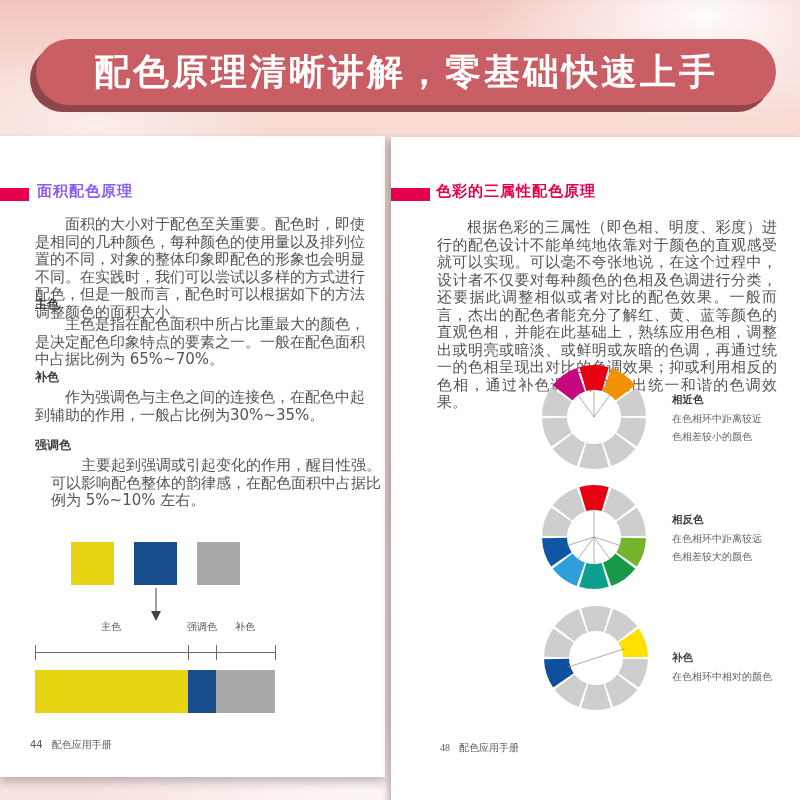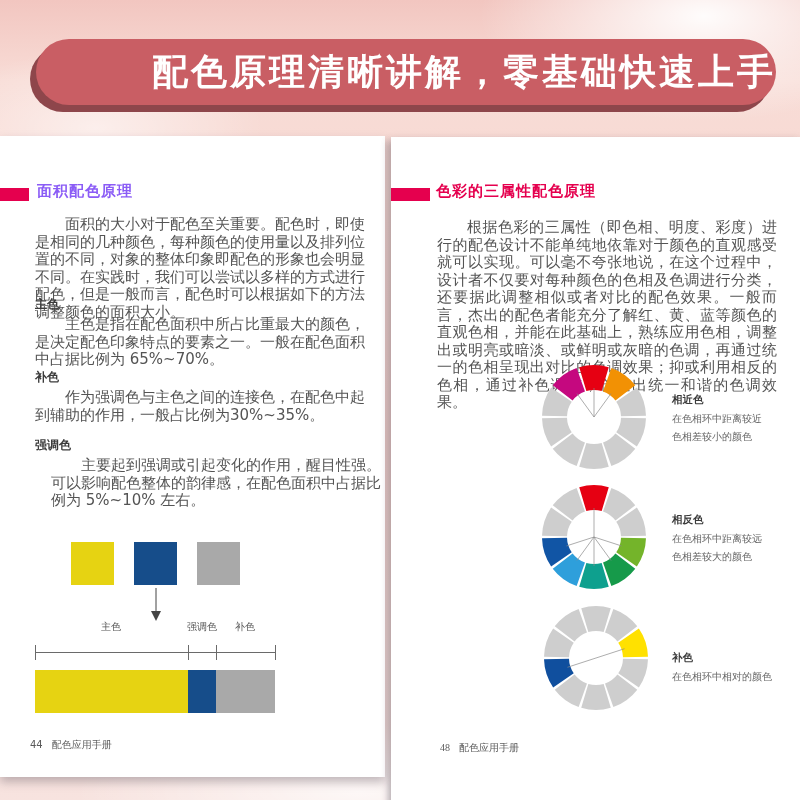--- a/index.html
+++ b/index.html
@@ -42,21 +42,21 @@
   .wheel-svg { position:absolute; }
   .wheel-label { position:absolute; width:130px; }
   .wheel-name { font-size:10.5px; font-weight:bold; color:#3a3a3a; }
   .wheel-desc { font-size:10px; color:#666; line-height:13px; margin-top:5px; }
 </style>
 </head>
 <body>
 
 <div class="stage">
 
-  <div class="banner" id="banner" style="background: rgb(201, 94, 100); box-shadow: rgb(142, 70, 75) -6px 7px 0px; justify-content: flex-end;">
+  <div class="banner" id="banner" style="background: rgb(201, 94, 100); box-shadow: rgb(142, 70, 75) -6px 7px 0px;">
     <span class="banner-text">配色原理清晰讲解，零基础快速上手</span>
   </div>
 
   <div class="page page-left">
     <div class="sec-marker accent-bg" style="left: 0px; top: 52px; width: 29px; background: rgb(229, 0, 78);"></div>
     <div class="sec-title accent-fg" style="left: 37px; top: 46px; color: #8b5cf6;">面积配色原理</div>
 
     <div class="body-text" style="left:35px; top:80px; width:330px;">面积的大小对于配色至关重要。配色时，即使是相同的几种颜色，每种颜色的使用量以及排列位置的不同，对象的整体印象即配色的形象也会明显不同。在实践时，我们可以尝试以多样的方式进行配色，但是一般而言，配色时可以根据如下的方法调整颜色的面积大小。</div>
 
     <div class="sec-head" style="left:35px; top:160px;">主色</div>

